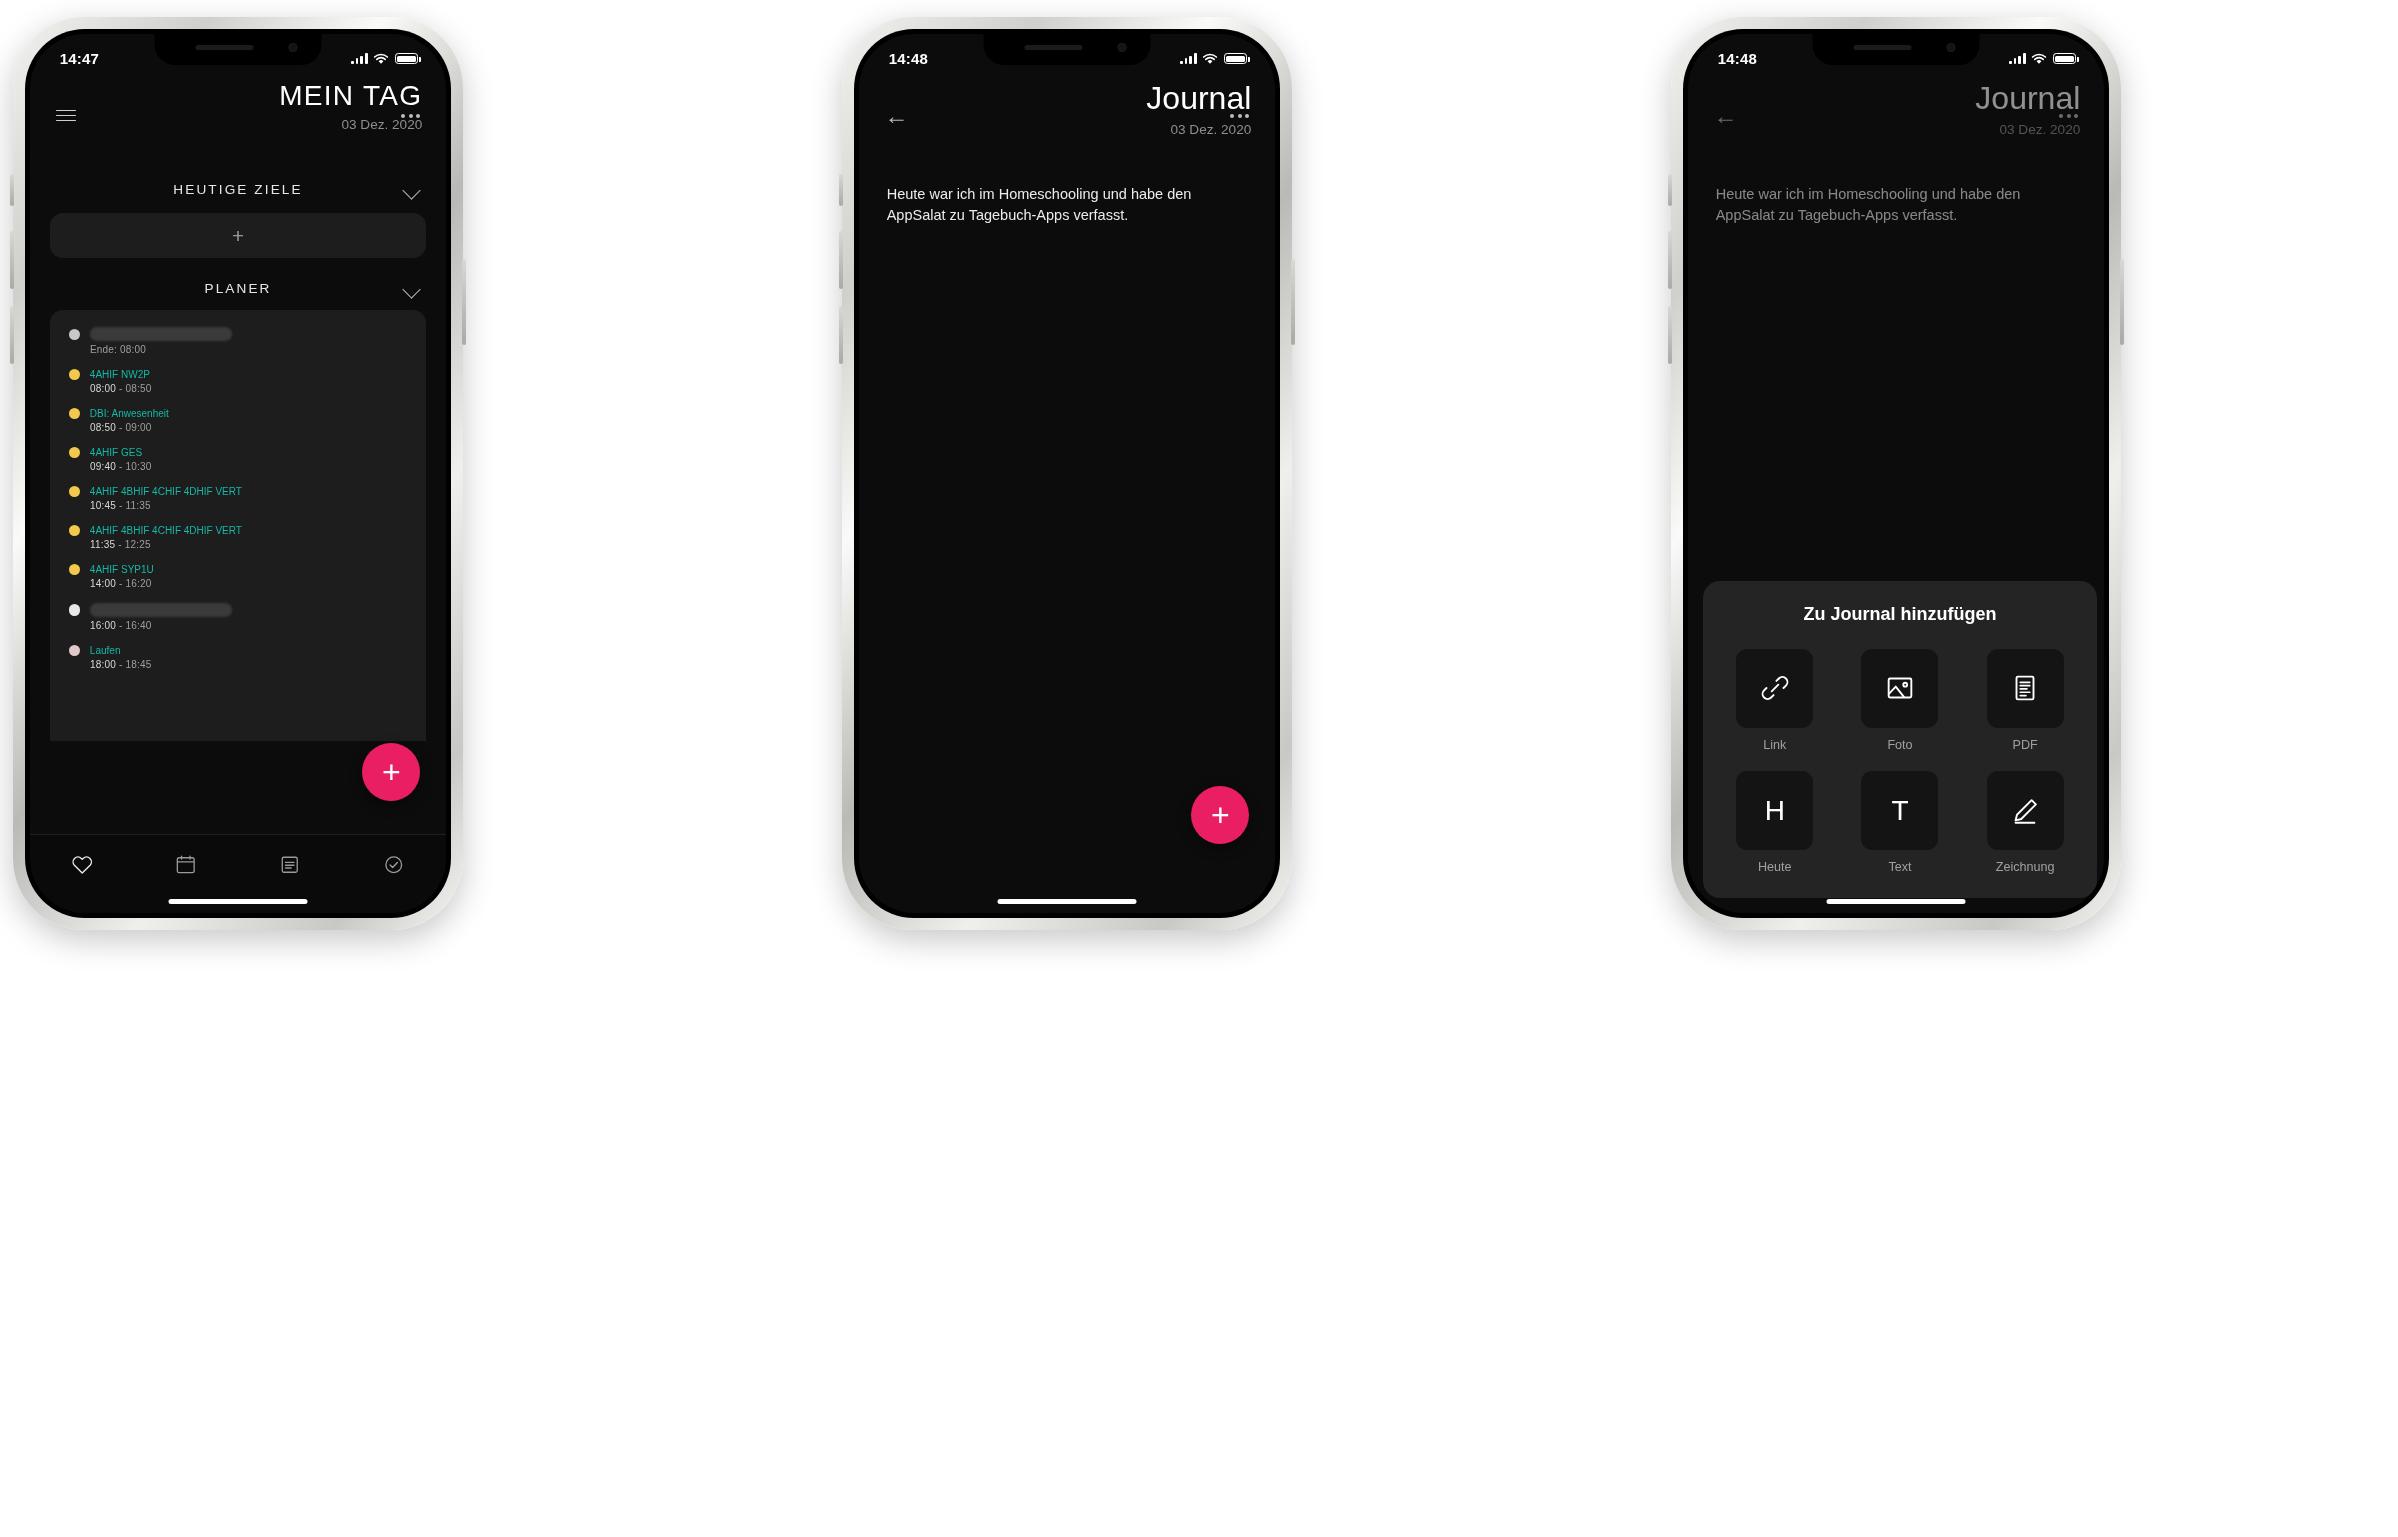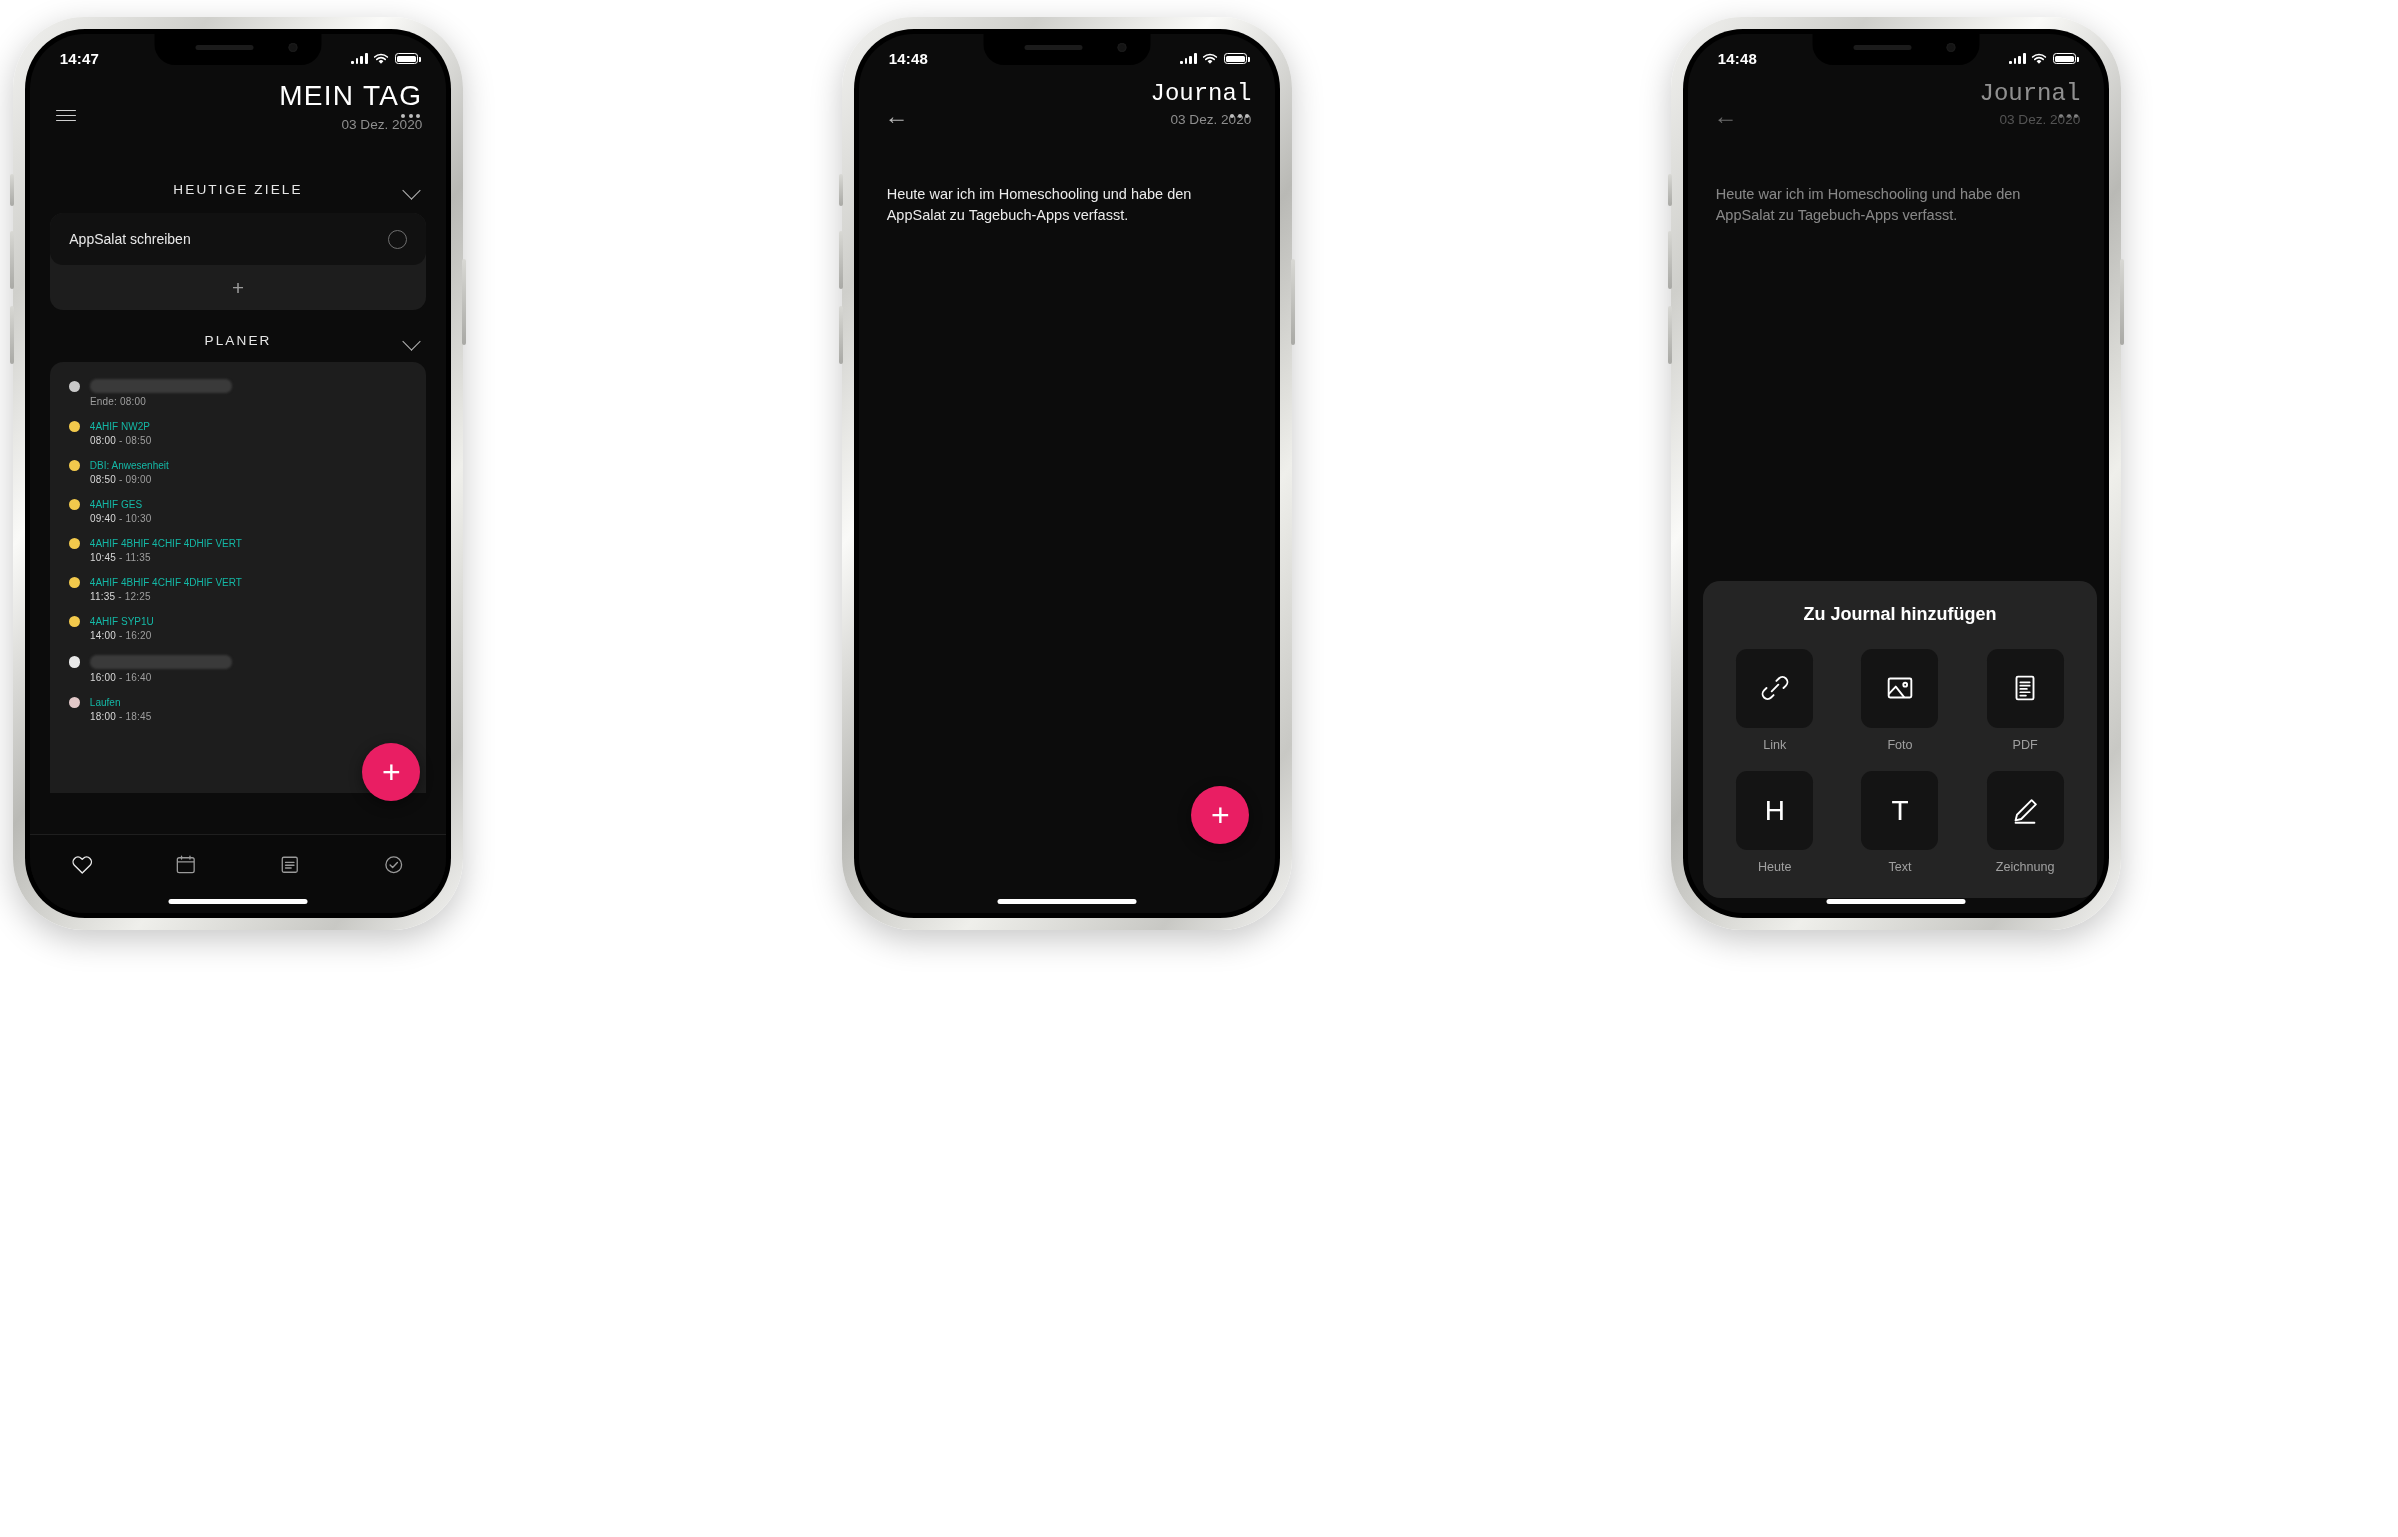--- a/index.html
+++ b/index.html
@@ -108,21 +108,21 @@
   .hamburger span:nth-child(3){ width:20.6px; }
   .backarrow { font-size: 24px; color: #b9b9b9; line-height: 1; }
   .dots { display:flex; gap:3.3px; }
   .dots i { width:4.2px; height:4.2px; border-radius:50%; background:#bdbdbd; display:block; }
   .nav-titles { text-align: right; padding-top: 7.5px; }
   .nav-title-caps {
     font-size: 28px; font-weight: 400; color: #fff;
     letter-spacing: 1.3px;
   }
   .nav-title-plain {
-    font-size: 24px; font-weight: 400; color: #fff; font-family: Liberation Mono, monospace;
+    font-size: 32px; font-weight: 400; color: #fff;
   }
   .nav-sub { font-size: 13.6px; color: #8e8e8e; margin-top: 4.7px; }
 
   
   .content { position: absolute; top: 126px; left: 0; right: 0; bottom: 0; }
 
   .section-head {
     display: flex; align-items: center; justify-content: space-between;
     padding: 0 24px; height: 37px;
     margin-top: 11.2px;
@@ -312,24 +312,20 @@
 
         <div class="content">
 
           <div class="section-head">
             <div class="chev-spacer"></div>
             <div class="section-title">HEUTIGE ZIELE</div>
             <div class="chev"></div>
           </div>
 
           <div class="card">
-            <div class="goal-row">
-              <div class="goal-label">AppSalat schreiben</div>
-              <div class="goal-circle"></div>
-            </div>
             <div class="card-add">+</div>
           </div>
 
           <div class="section-head">
             <div class="chev-spacer"></div>
             <div class="section-title">PLANER</div>
             <div class="chev"></div>
           </div>
 
           <div class="planner-card" id="planner-list">

